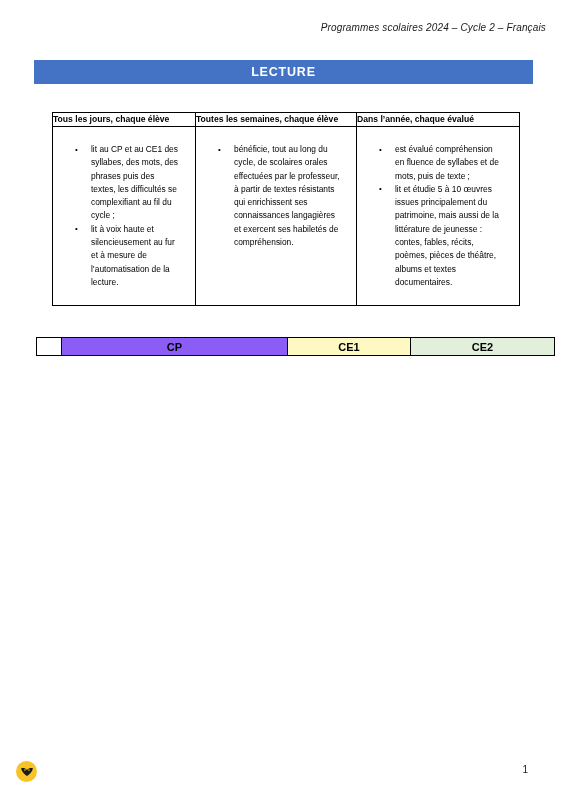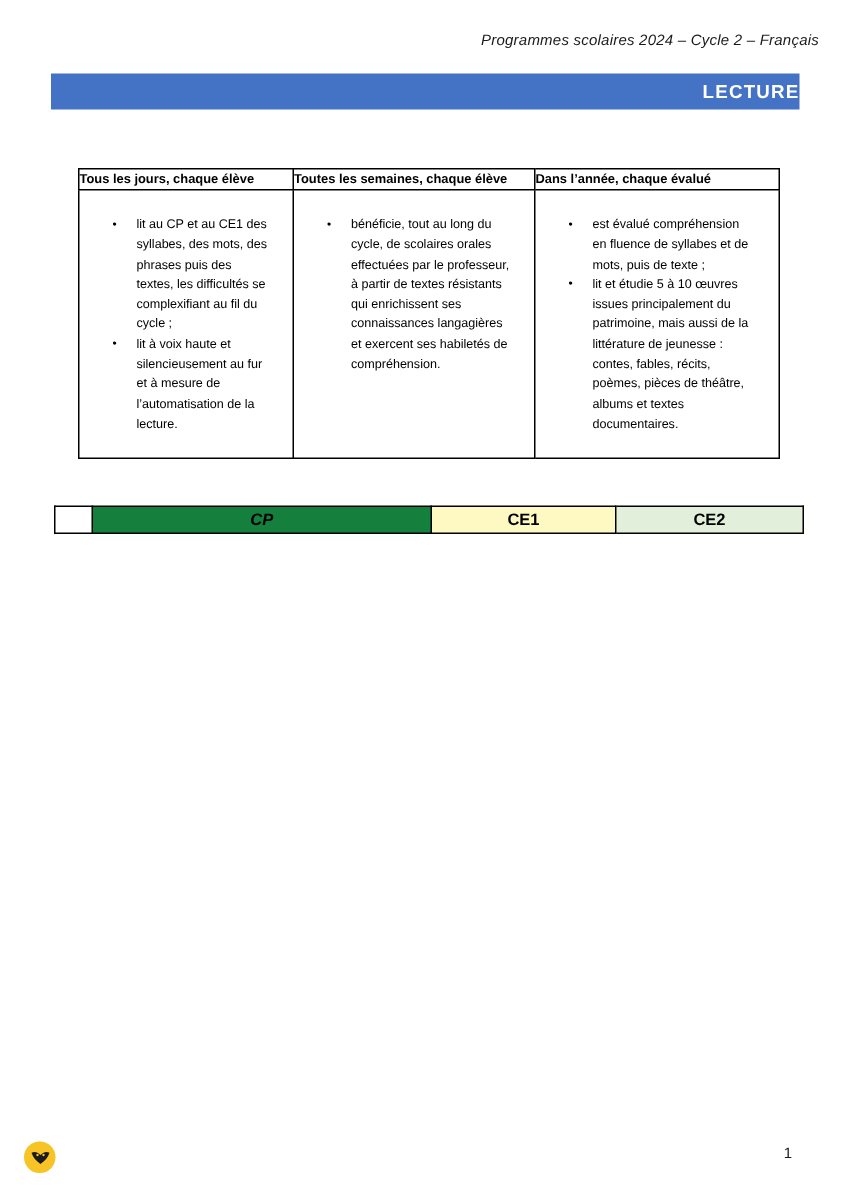--- a/index.html
+++ b/index.html
@@ -26,27 +26,27 @@
     font-size: 10px;
     letter-spacing: 0.15px;
     color: #1a1a1a;
     white-space: nowrap;
   }
 
   
   .banner {
     position: absolute;
     left: 34px;
-    top: 49px;
+    top: 60px;
     width: 499px;
     height: 24px;
     background: #4472C4;
     display: flex;
     align-items: center;
-    justify-content: flex-end;
+    justify-content: center;
   }
   .banner-text {
     color: #ffffff;
     font-weight: bold;
     font-size: 12.5px;
     letter-spacing: 0.8px;
   }
 
   
   .main-table {
@@ -114,21 +114,21 @@
     border: 1px solid #000000;
     height: 18px;
     text-align: center;
     font-weight: bold;
     font-size: 11px;
     padding: 0;
   }
   .legend-blank { width: 25px; }
   .legend-cp  { width: 226px; }
   .legend-ce1 { width: 123px; }
-  .legend-ce2 { width: 125px; }
+  .legend-ce2 { width: 144px; }
 
   
   .footer-logo {
     position: absolute;
     left: 16px;
     top: 761px;
     width: 21px;
     height: 21px;
   }
   .logo-circle {
@@ -192,21 +192,21 @@
         </ul>
       </td>
     </tr>
   </tbody>
 </table>
 
 <table class="legend-table">
   <tbody>
     <tr>
       <td class="legend-blank"></td>
-      <td class="legend-cp" style="background: #15803d; font-style: italic;">CP</td>
+      <td class="legend-cp" style="background: #8b5cf6;">CP</td>
       <td class="legend-ce1" style="background: #fef9c3;">CE1</td>
       <td class="legend-ce2" style="background: rgb(226, 239, 218);">CE2</td>
     </tr>
   </tbody>
 </table>
 
 <div class="footer-logo">
   <div class="logo-circle">
     <svg class="logo-glyph" viewBox="0 0 26 18">
       <path d="M1 2 C 5 0, 9 1, 13 5 C 17 1, 21 0, 25 2 C 23 8, 19 13, 13 17 C 7 13, 3 8, 1 2 Z" fill="#1b1b1b"></path>

